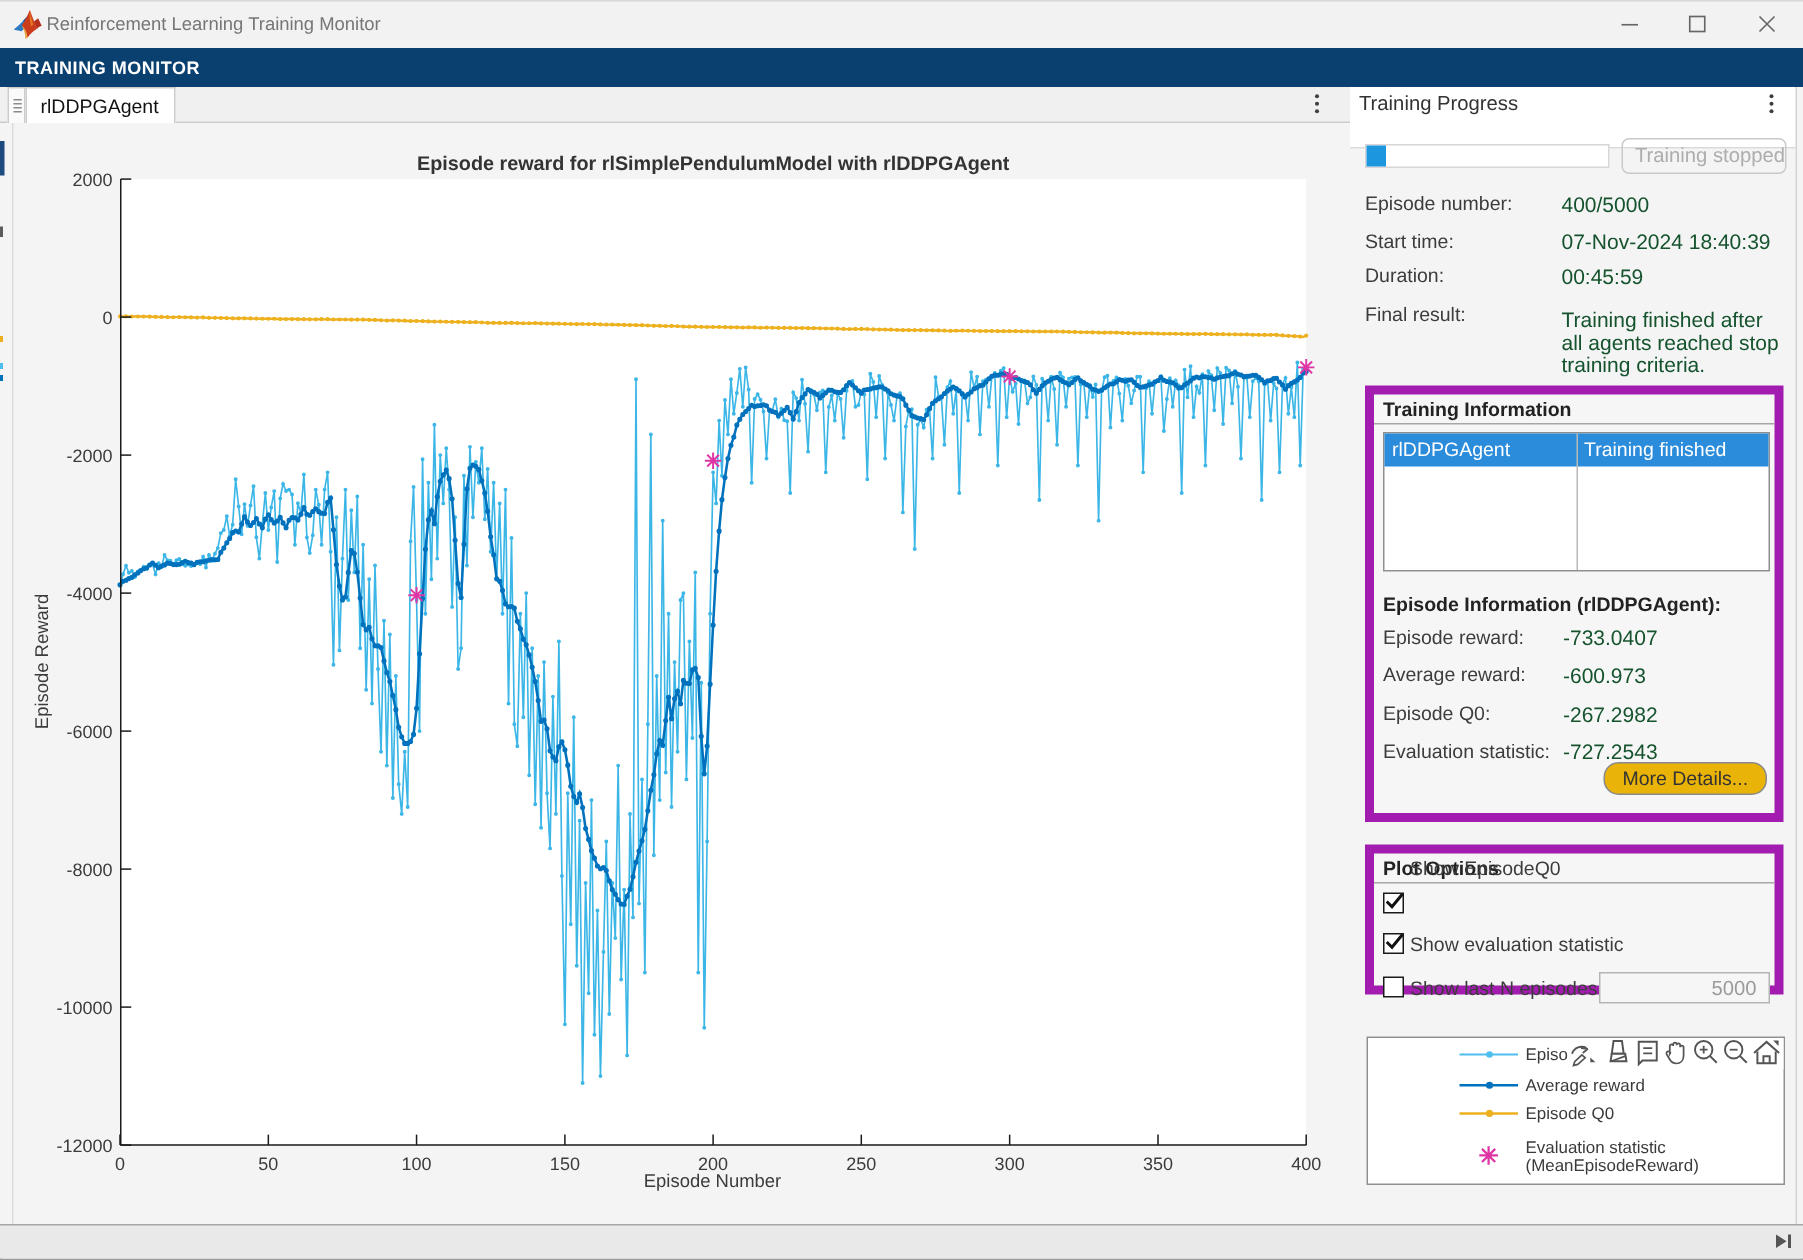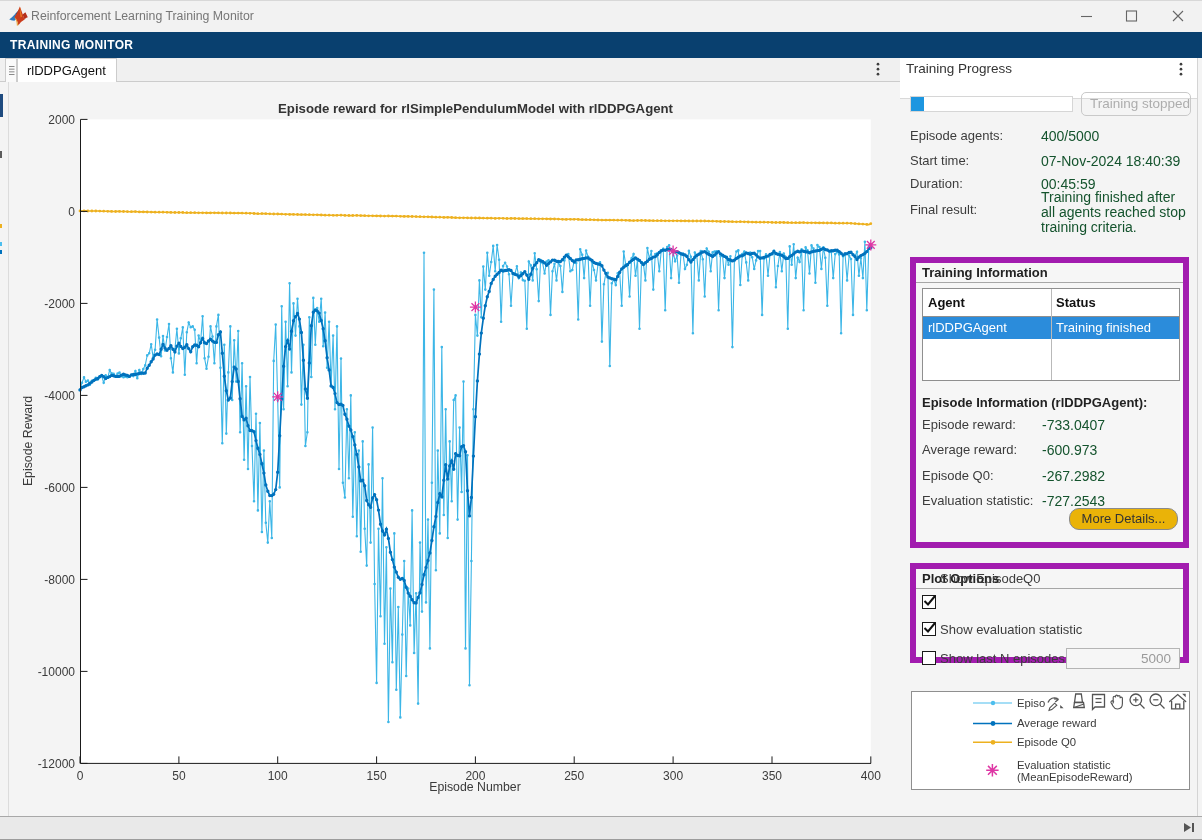--- a/index.html
+++ b/index.html
@@ -165,37 +165,33 @@
       <circle cx="5" cy="13.2" r="1.35"></circle>
     </g>
   </svg>
 <div class="abs" id="pline"></div>
 
 <div class="abs" id="pbar">
     <div class="abs" id="pfill"></div>
   </div>
 <div class="abs" id="stopbtn">Training stopped</div>
 
-<div class="abs lbl" style="left:910px;top:128px">Episode agents:</div>
+<div class="abs lbl" style="left:910px;top:128px">Episode number:</div>
 <div class="abs val" style="left:1041px;top:128px">400/5000</div>
 <div class="abs lbl" style="left:910px;top:153px">Start time:</div>
 <div class="abs val" style="left:1041px;top:153px">07-Nov-2024 18:40:39</div>
 <div class="abs lbl" style="left:910px;top:176px">Duration:</div>
 <div class="abs val" style="left:1041px;top:176px">00:45:59</div>
 <div class="abs lbl" style="left:910px;top:202px">Final result:</div>
-<div class="abs val" style="left:1041px;top:190px;width:150px;line-height:15px">Training finished after all agents reached stop training criteria.</div>
+<div class="abs val" style="left:1041px;top:206px;width:150px;line-height:15px">Training finished after all agents reached stop training criteria.</div>
 
 <div class="abs gbox" style="left:910px;top:257px;width:279px;height:291px">
  <div class="gtitle">Training Information</div>
 </div>
 <div class="abs" id="tbl">
- <div id="tblhead">
-      <span class="cell1" style="top:6px">Agent</span>
-      <span class="cell2" style="top:6px">Status</span>
-    </div>
  <div id="tblrow" style="position:relative">
       <span class="cell1" style="top:3px">rlDDPGAgent</span>
       <span class="cell2" style="top:3px">Training finished</span>
     </div>
  <div id="tcol"></div>
 </div>
 <div class="abs" style="left:922px;top:395px;font-size:13px;font-weight:700;color:#222">Episode Information (rlDDPGAgent):</div>
 <div class="abs lbl" style="left:922px;top:417px">Episode reward:</div>
 <div class="abs val" style="left:1042px;top:417px">-733.0407</div>
 <div class="abs lbl" style="left:922px;top:442px">Average reward:</div>

